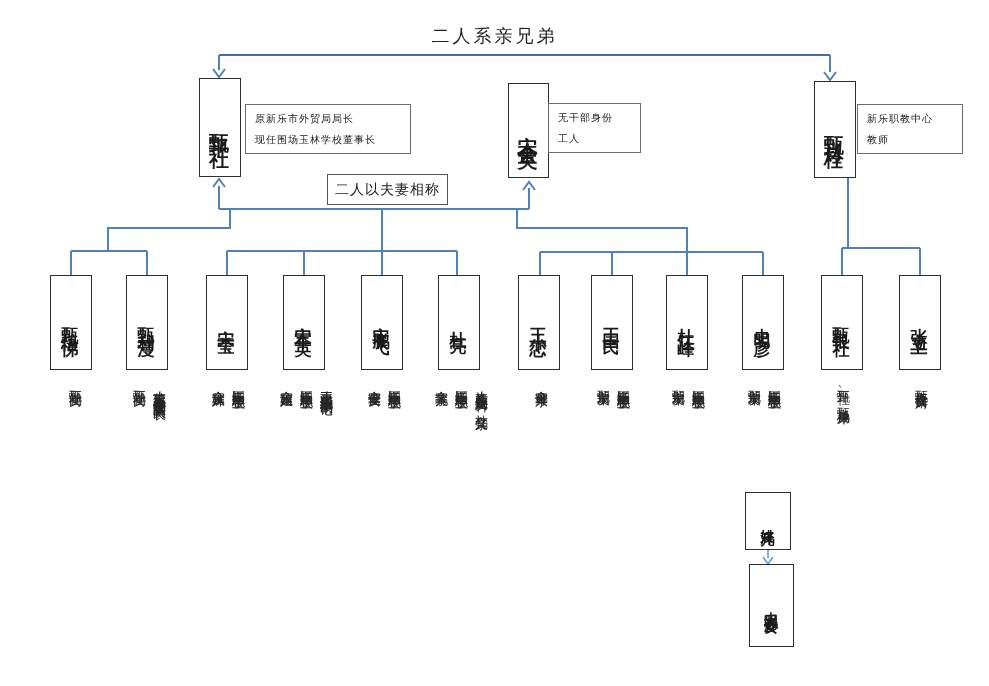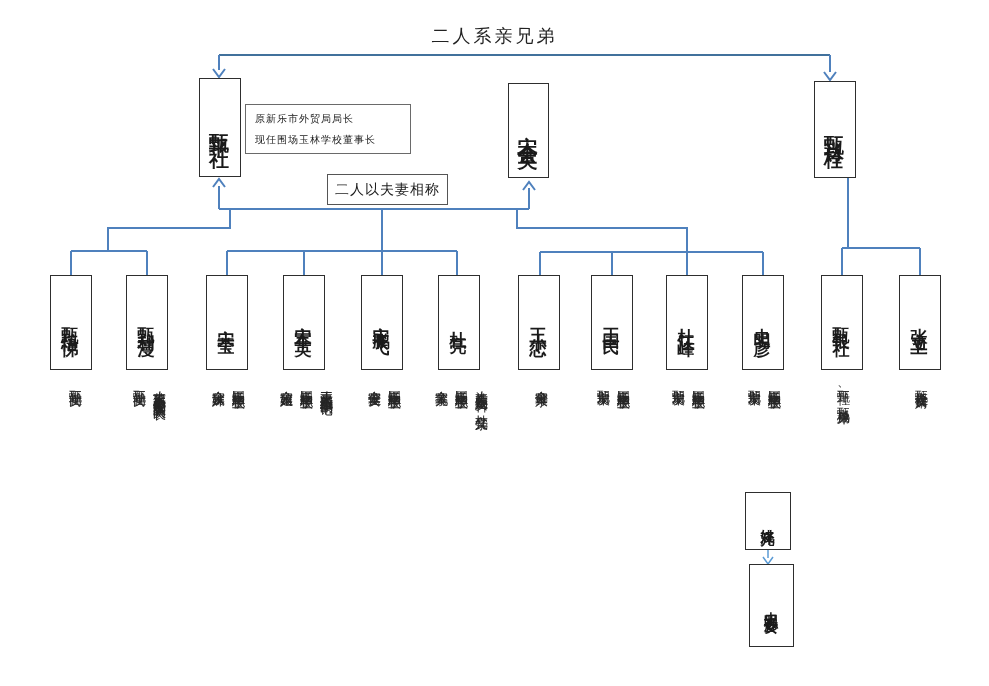--- a/index.html
+++ b/index.html
@@ -88,24 +88,28 @@
 
   <div class="nbox" style="left:199px;top:70px;width:42px;height:99px">
     <span class="nm top-name">甄平社</span>
   </div>
   <div class="note" style="left:245px;top:96px;width:166px">原新乐市外贸局局长
 现任围场玉林学校董事长</div>
 
   <div class="nbox" style="left:508px;top:75px;width:41px;height:95px">
     <span class="nm top-name">宋会英</span>
   </div>
+  <div class="note" style="left:548px;top:95px;width:93px">无干部身份
+工人</div>
 
   <div class="nbox" style="left:814px;top:73px;width:42px;height:97px">
     <span class="nm top-name">甄肖栓</span>
   </div>
+  <div class="note" style="left:857px;top:96px;width:106px">新乐职教中心
+教师</div>
 
   <div class="couple-label">二人以夫妻相称</div>
 
   <div class="nbox" style="left:50px;top:267px;width:42px;height:95px">
     <span class="nm child-name">甄悟悌</span>
   </div>
   <div class="desc" style="left:75px">甄平社闺女</div>
 
   <div class="nbox" style="left:126px;top:267px;width:42px;height:95px">
     <span class="nm child-name">甄利漫</span>

